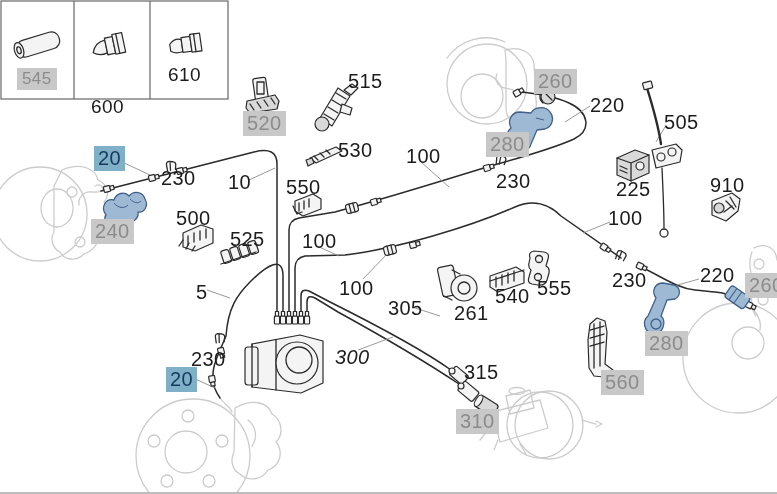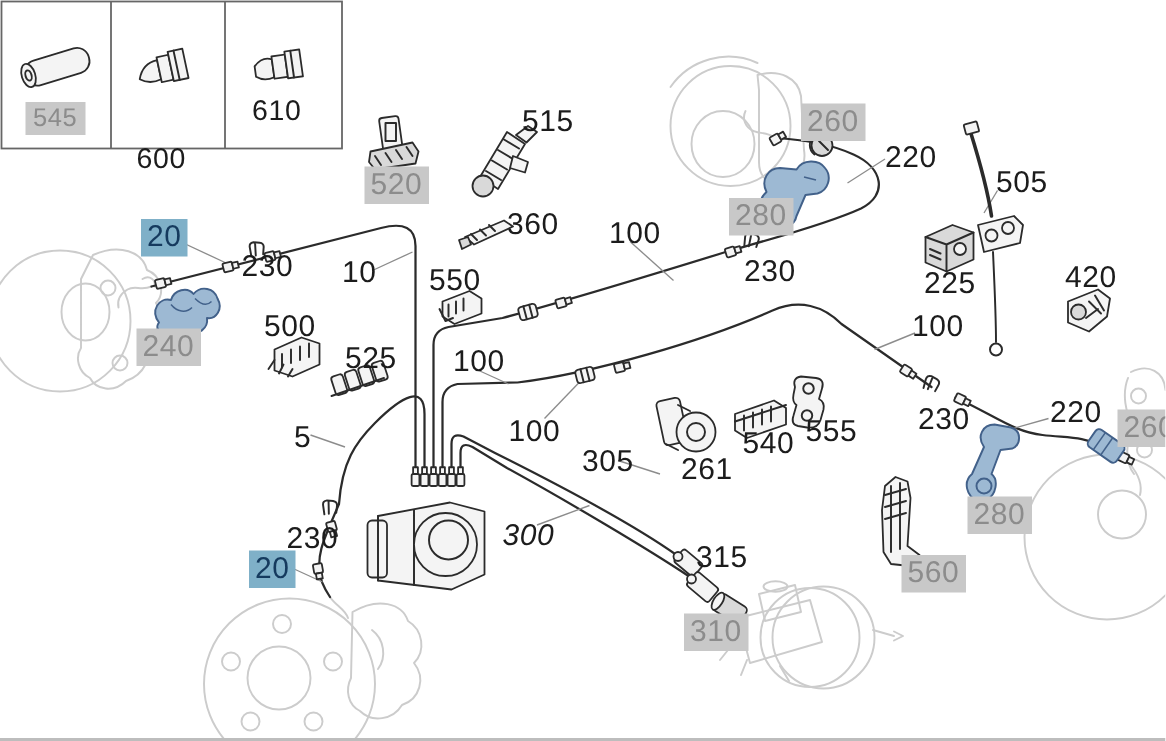--- a/index.html
+++ b/index.html
@@ -320,33 +320,33 @@
     <line class="bluepl" x1="738" y1="290" x2="738" y2="304"></line>
   </g>
 </svg>
 
 <div id="labels-layer">
       <div class="plabel graybig" style="left: 17px; top: 68px;">545</div>
       <div class="plabel plainbig" style="left: 91px; top: 67px; margin-top: 29px;">600</div>
       <div class="plabel plainbig" style="left: 168px; top: 64px;">610</div>
       <div class="plabel gray" style="left: 243px; top: 111px;">520</div>
       <div class="plabel " style="left: 348px; top: 70px;">515</div>
-      <div class="plabel " style="left: 338px; top: 139px;">360</div>
+      <div class="plabel " style="left: 338px; top: 139px;">530</div>
       <div class="plabel blue" style="left: 94px; top: 146px;">20</div>
       <div class="plabel " style="left: 161px; top: 167px;">230</div>
       <div class="plabel " style="left: 228px; top: 171px;">10</div>
       <div class="plabel " style="left: 286px; top: 176px;">550</div>
       <div class="plabel " style="left: 406px; top: 145px;">100</div>
       <div class="plabel gray" style="left: 486px; top: 132px;">280</div>
       <div class="plabel gray" style="left: 534px; top: 69px;">260</div>
       <div class="plabel " style="left: 590px; top: 94px;">220</div>
       <div class="plabel " style="left: 496px; top: 170px;">230</div>
       <div class="plabel " style="left: 616px; top: 178px; text-align: center;">225</div>
       <div class="plabel " style="left: 664px; top: 111px;">505</div>
-      <div class="plabel " style="left: 710px; top: 174px;">420</div>
+      <div class="plabel " style="left: 710px; top: 174px;">910</div>
       <div class="plabel " style="left: 608px; top: 207px;">100</div>
       <div class="plabel gray" style="left: 91px; top: 219px;">240</div>
       <div class="plabel " style="left: 176px; top: 207px;">500</div>
       <div class="plabel " style="left: 230px; top: 228px;">525</div>
       <div class="plabel " style="left: 302px; top: 230px;">100</div>
       <div class="plabel " style="left: 339px; top: 277px;">100</div>
       <div class="plabel " style="left: 196px; top: 281px;">5</div>
       <div class="plabel " style="left: 388px; top: 297px;">305</div>
       <div class="plabel " style="left: 335px; top: 346px; font-style: italic;">300</div>
       <div class="plabel " style="left: 191px; top: 348px;">230</div>

